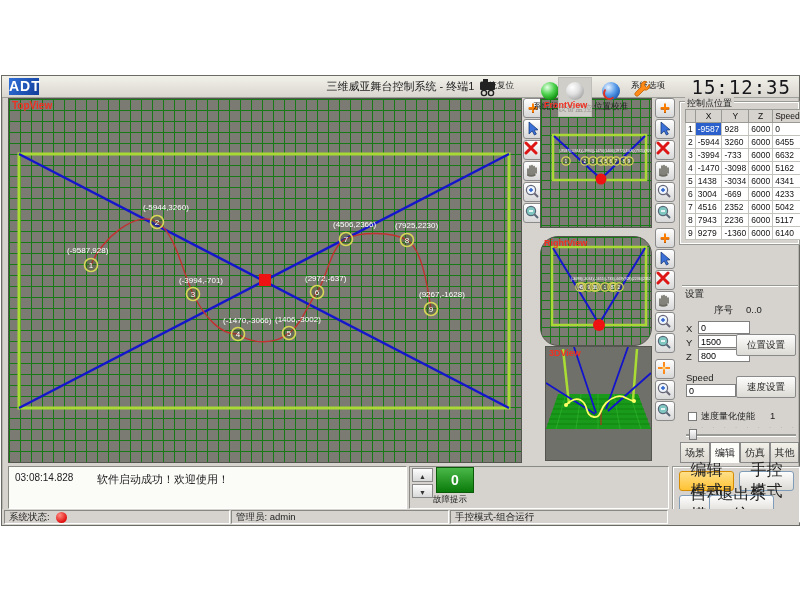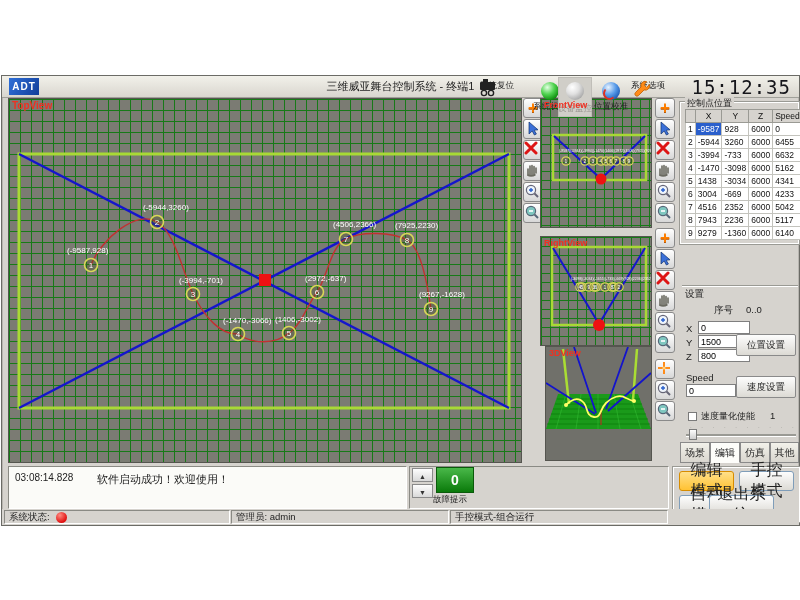--- a/index.html
+++ b/index.html
@@ -4,21 +4,21 @@
 <style>
   html,body{margin:0;padding:0;background:#ffffff;width:800px;height:600px;overflow:hidden;
     font-family:"Liberation Sans",sans-serif;}
   .abs{position:absolute;}
   #window{position:absolute;left:1px;top:75px;width:797px;height:449px;background:#d6d3ce;
     border:1px solid #6b6b66;box-shadow:0 0 0 1px #b8b5b0 inset;}
   
   #titlebar{position:absolute;left:0;top:0;width:100%;height:21px;
     background:linear-gradient(#f2f1ea,#d9d6cf);border-bottom:1px solid #a0a09a;}
   #logo{position:absolute;left:7px;top:2px;width:30px;height:17px;background:linear-gradient(120deg,#2f6fd8,#123e9a);
-    color:#fff;font-weight:bold;font-size:10px;text-align:center;line-height:17px;letter-spacing:1px;}
+    color:#fff;font-weight:bold;font-size:14px;text-align:center;line-height:17px;letter-spacing:1px;}
   #title-text{position:absolute;left:0;right:0;top:3px;text-align:center;font-size:11px;color:#222;}
   #clock{position:absolute;right:8px;top:0px;font-family:"DejaVu Sans Mono",monospace;
     font-weight:normal;font-size:19px;letter-spacing:1px;color:#15151a;}
   
   .canvas{position:absolute;background-color:#7b7b73;
     background-image:linear-gradient(#177a17 1px,transparent 1px),linear-gradient(90deg,#177a17 1px,transparent 1px);
     background-size:11px 11px;border:1px solid #55554f;}
   .canvas.fine{background-size:9px 9px;}
   .view-title{position:absolute;left:3px;top:1px;color:#f03022;font-size:10px;font-weight:bold;z-index:5;}
   .view-title.small{font-size:9px;}
@@ -191,21 +191,21 @@
         <circle cx="75" cy="62" r="4.2" fill="rgba(70,70,30,0.3)" stroke="#d8d858" stroke-width="1.2"></circle>
           <text x="75" y="64">7</text>
         <circle cx="83" cy="62" r="4.2" fill="rgba(70,70,30,0.3)" stroke="#d8d858" stroke-width="1.2"></circle>
           <text x="83" y="64">8</text>
         <circle cx="88" cy="62" r="4.2" fill="rgba(70,70,30,0.3)" stroke="#d8d858" stroke-width="1.2"></circle>
           <text x="88" y="64">9</text>
       </g>
     </svg>
   </div>
 
-  <div class="canvas fine" style="left:538px;top:160px;width:110px;height:108px;">
+  <div class="canvas fine" style="left:538px;top:160px;width:110px;height:108px;border-radius:18px;">
     <div class="view-title small">RightView</div>
     <svg width="110" height="108" viewBox="0 0 110 108">
       <rect x="11" y="10" width="94" height="78" fill="none" stroke="#a8d935" stroke-width="2.5"></rect>
       <line x1="12" y1="11" x2="58" y2="87" stroke="#1515cc" stroke-width="2"></line>
       <line x1="104" y1="11" x2="58" y2="87" stroke="#1515cc" stroke-width="2"></line>
       <circle cx="58" cy="88" r="6" fill="#ee1212"></circle>
       <text x="30" y="43" font-size="3.5" fill="#ffffff">(-3098)(-3034)(-1655)(-733)(-669)(928)(2236)(2352)(3260)</text>
       <g font-size="5" fill="#fff" text-anchor="middle">
         <circle cx="39" cy="50" r="4.2" fill="rgba(70,70,30,0.3)" stroke="#d8d858" stroke-width="1.2"></circle>
           <text x="39" y="52">4</text>

